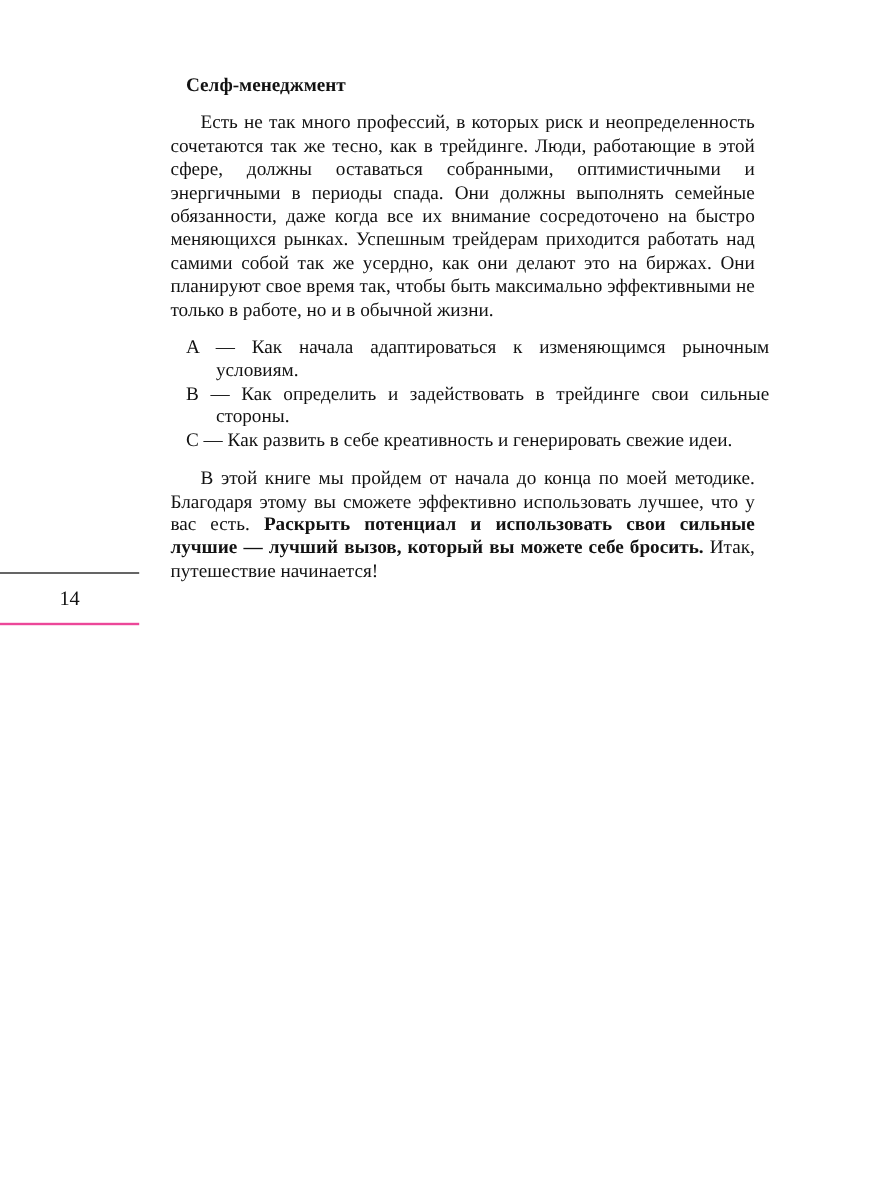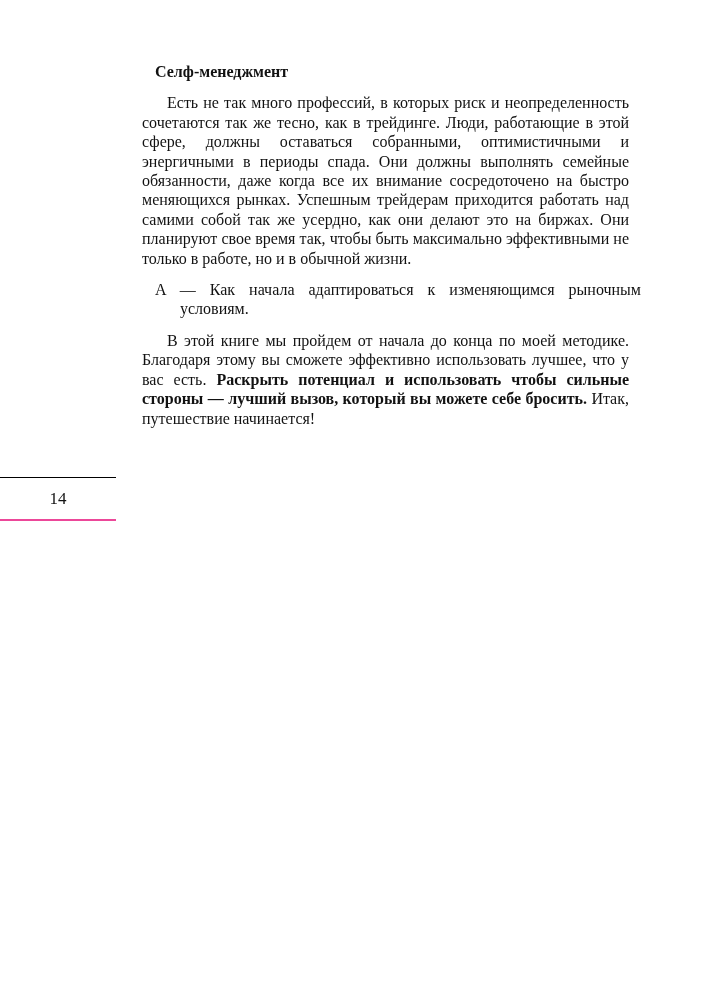--- a/index.html
+++ b/index.html
@@ -66,22 +66,24 @@
   </div>
 
   <div class="text-block">
     <h2 class="heading">Селф-менеджмент</h2>
 
     <p class="para">Есть не так много профессий, в которых риск и неопределенность сочетаются так же тесно, как в трейдинге. Люди, работающие в этой сфере, должны оставаться собранными, оптимистичными и энергичными в периоды спада. Они должны выполнять семейные обязанности, даже когда все их внимание сосредоточено на быстро меняющихся рынках. Успешным трейдерам приходится работать над самими собой так же усердно, как они делают это на биржах. Они планируют свое время так, чтобы быть максимально эффективными не только в работе, но и в обычной жизни.</p>
 
 
     <div>
       <p class="li">A — Как начала адаптироваться к изменяющимся рыночным условиям.</p>
+      <p class="li">B — Как определить и задействовать в трейдинге свои сильные стороны.</p>
+      <p class="li">C — Как развить в себе креативность и генерировать свежие идеи.</p>
     </div>
 
     <p class="para final">
       <span>В этой книге мы пройдем от начала до конца по моей методике. Благодаря этому вы сможете эффективно использовать лучшее, что у вас есть. </span>
-      <strong>Раскрыть потенциал и использовать чтобы сильные стороны — лучший вызов, который вы можете себе бросить.</strong>
+      <strong>Раскрыть потенциал и использовать свои сильные лучшие — лучший вызов, который вы можете себе бросить.</strong>
       <span> Итак, путешествие начинается!</span>
     </p>
   </div>
 
 </div>
 
 </body></html>

